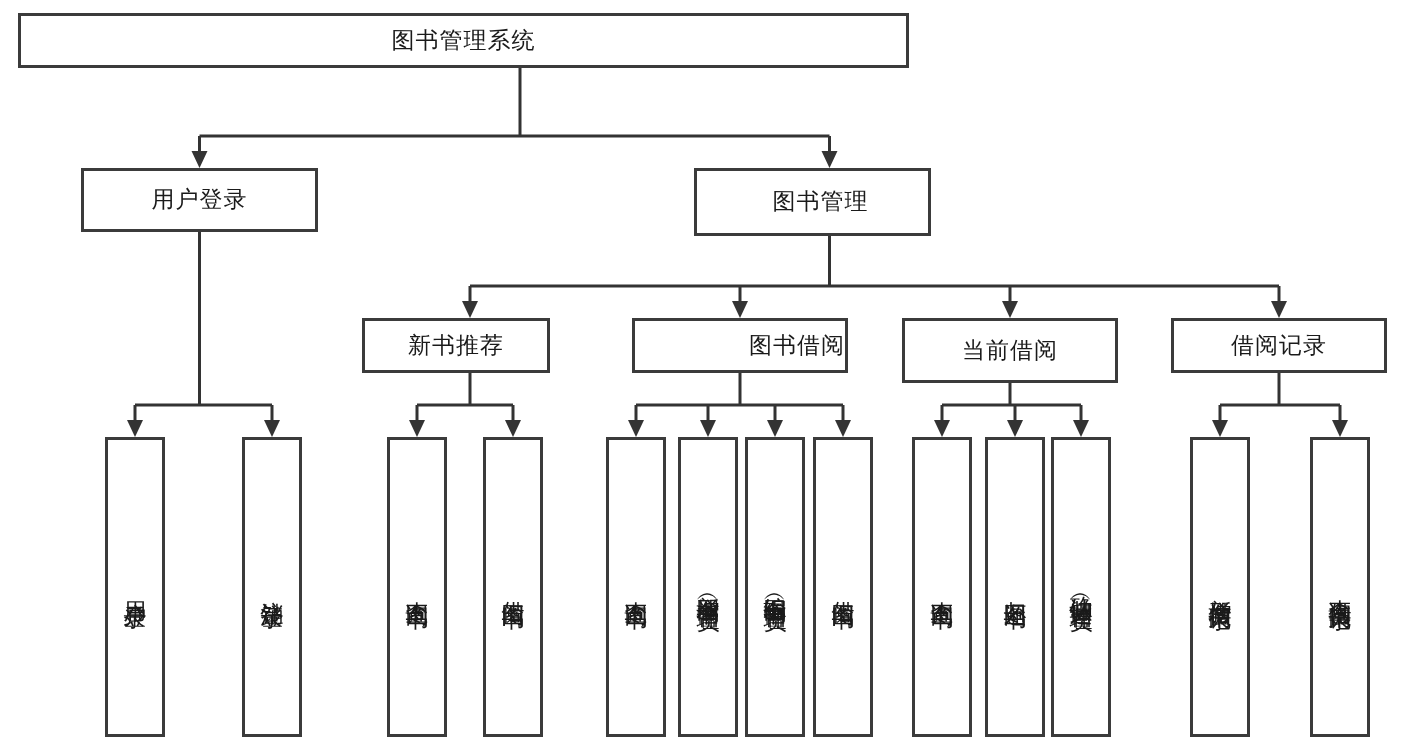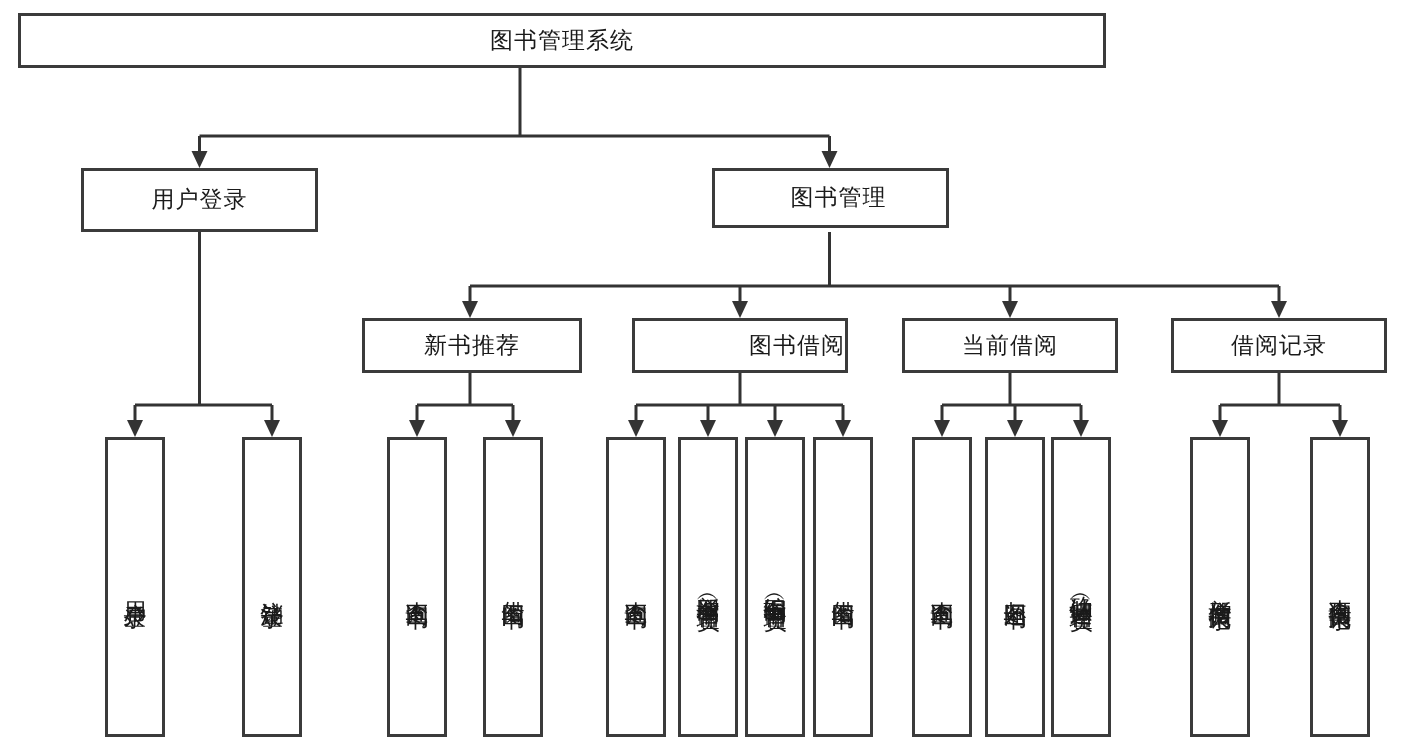--- a/index.html
+++ b/index.html
@@ -112,36 +112,36 @@
       <path d="M 1081 405 L 1081 420" stroke="#333333" stroke-width="3" fill="none"></path>
       <polygon points="1073,420 1089,420 1081,437" fill="#333333"></polygon>
       <path d="M 1279 373 L 1279 405" stroke="#333333" stroke-width="3" fill="none"></path>
       <path d="M 1220 405 L 1340 405" stroke="#333333" stroke-width="3" fill="none"></path>
       <path d="M 1220 405 L 1220 420" stroke="#333333" stroke-width="3" fill="none"></path>
       <polygon points="1212,420 1228,420 1220,437" fill="#333333"></polygon>
       <path d="M 1340 405 L 1340 420" stroke="#333333" stroke-width="3" fill="none"></path>
       <polygon points="1332,420 1348,420 1340,437" fill="#333333"></polygon>
     </svg>
   <div id="nodes">
-      <div class="node h" style="left: 18px; top: 13px; width: 1088px; height: 55px;">
+      <div class="node h" style="left: 18px; top: 13px; width: 891px; height: 55px;">
         <span class="label">图书管理系统</span>
       </div>
       <div class="node h" style="left: 81px; top: 168px; width: 237px; height: 64px;">
         <span class="label">用户登录</span>
       </div>
-      <div class="node h" style="left: 712px; top: 168px; width: 237px; height: 60px; padding-left: 16px;">
+      <div class="node h" style="left: 694px; top: 168px; width: 237px; height: 68px; padding-left: 16px;">
         <span class="label">图书管理</span>
       </div>
-      <div class="node h" style="left: 362px; top: 318px; width: 220px; height: 55px; font-family: Liberation Serif, serif;">
+      <div class="node h" style="left: 362px; top: 318px; width: 188px; height: 55px; font-family: Liberation Serif, serif;">
         <span class="label">新书推荐</span>
       </div>
       <div class="node h" style="left: 632px; top: 318px; width: 216px; height: 55px; justify-content: flex-end;">
         <span class="label">图书借阅</span>
       </div>
-      <div class="node h" style="left: 902px; top: 318px; width: 216px; height: 55px;">
+      <div class="node h" style="left: 902px; top: 318px; width: 216px; height: 65px;">
         <span class="label">当前借阅</span>
       </div>
       <div class="node h" style="left: 1171px; top: 318px; width: 216px; height: 55px;">
         <span class="label">借阅记录</span>
       </div>
       <div class="node v" style="left: 105px; top: 437px; width: 60px; height: 300px;">
         <span class="label">用户登录</span>
       </div>
       <div class="node v" style="left: 242px; top: 437px; width: 60px; height: 300px;">
         <span class="label">注销登录</span>

